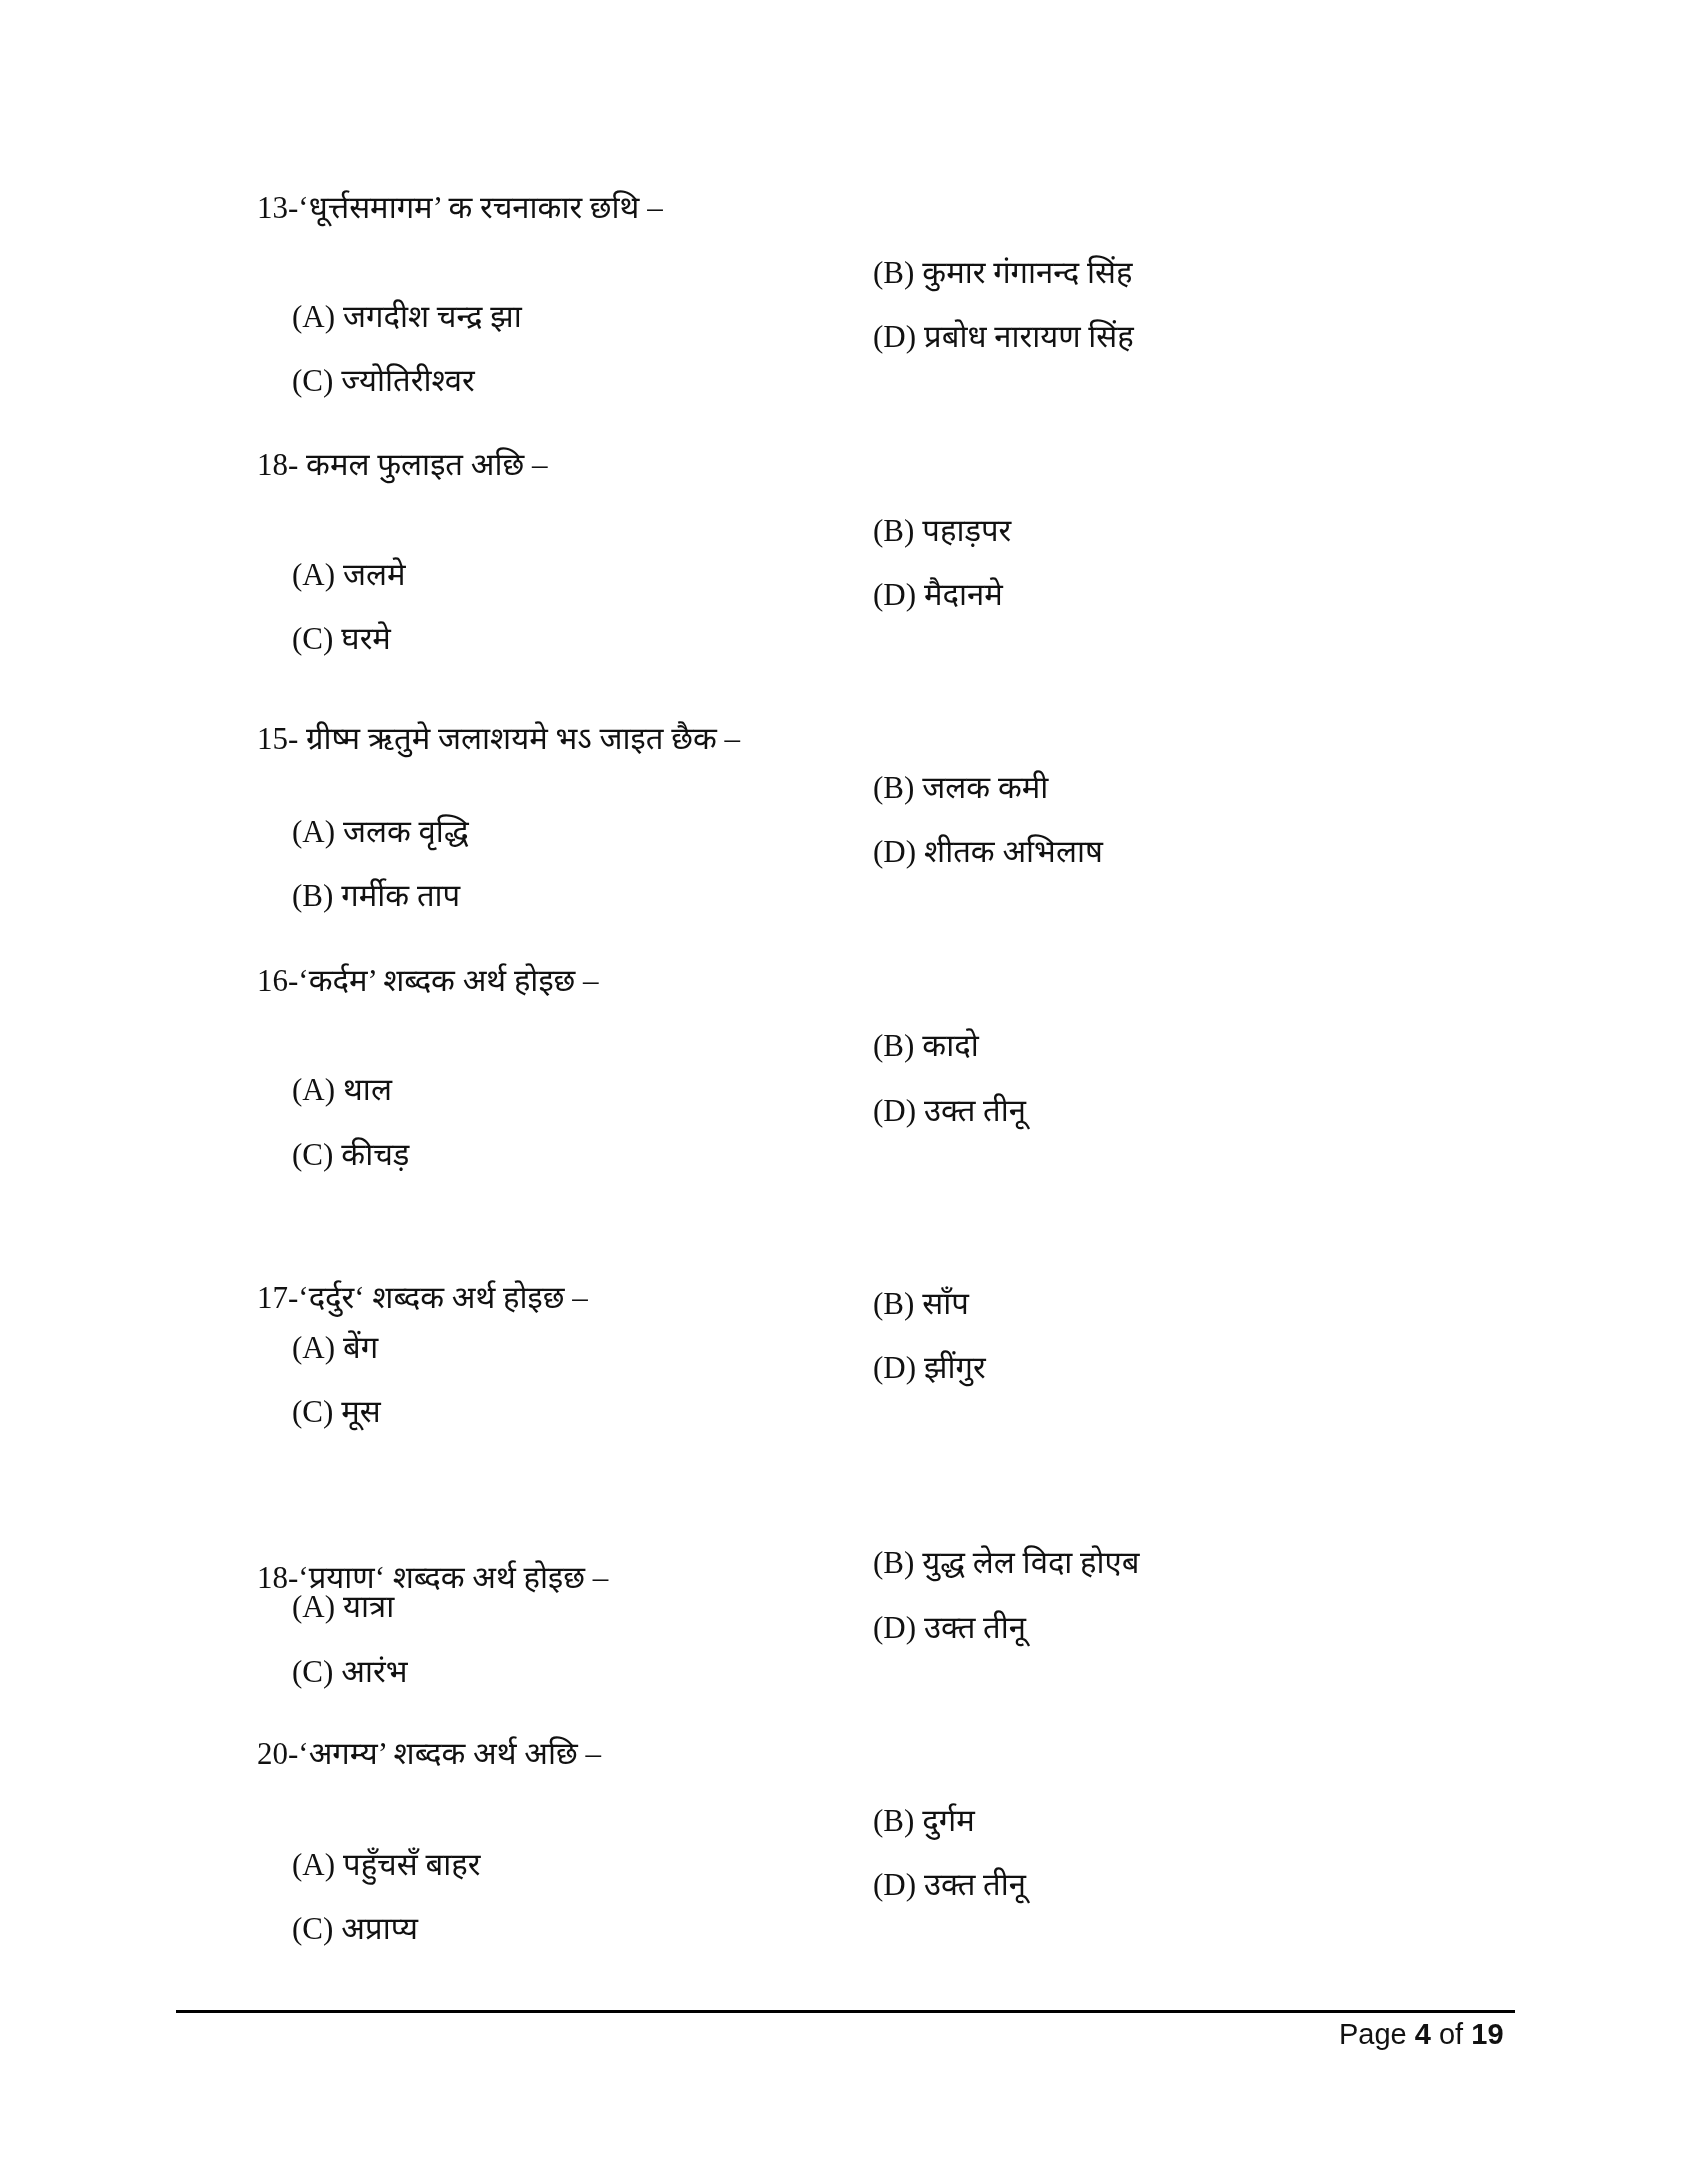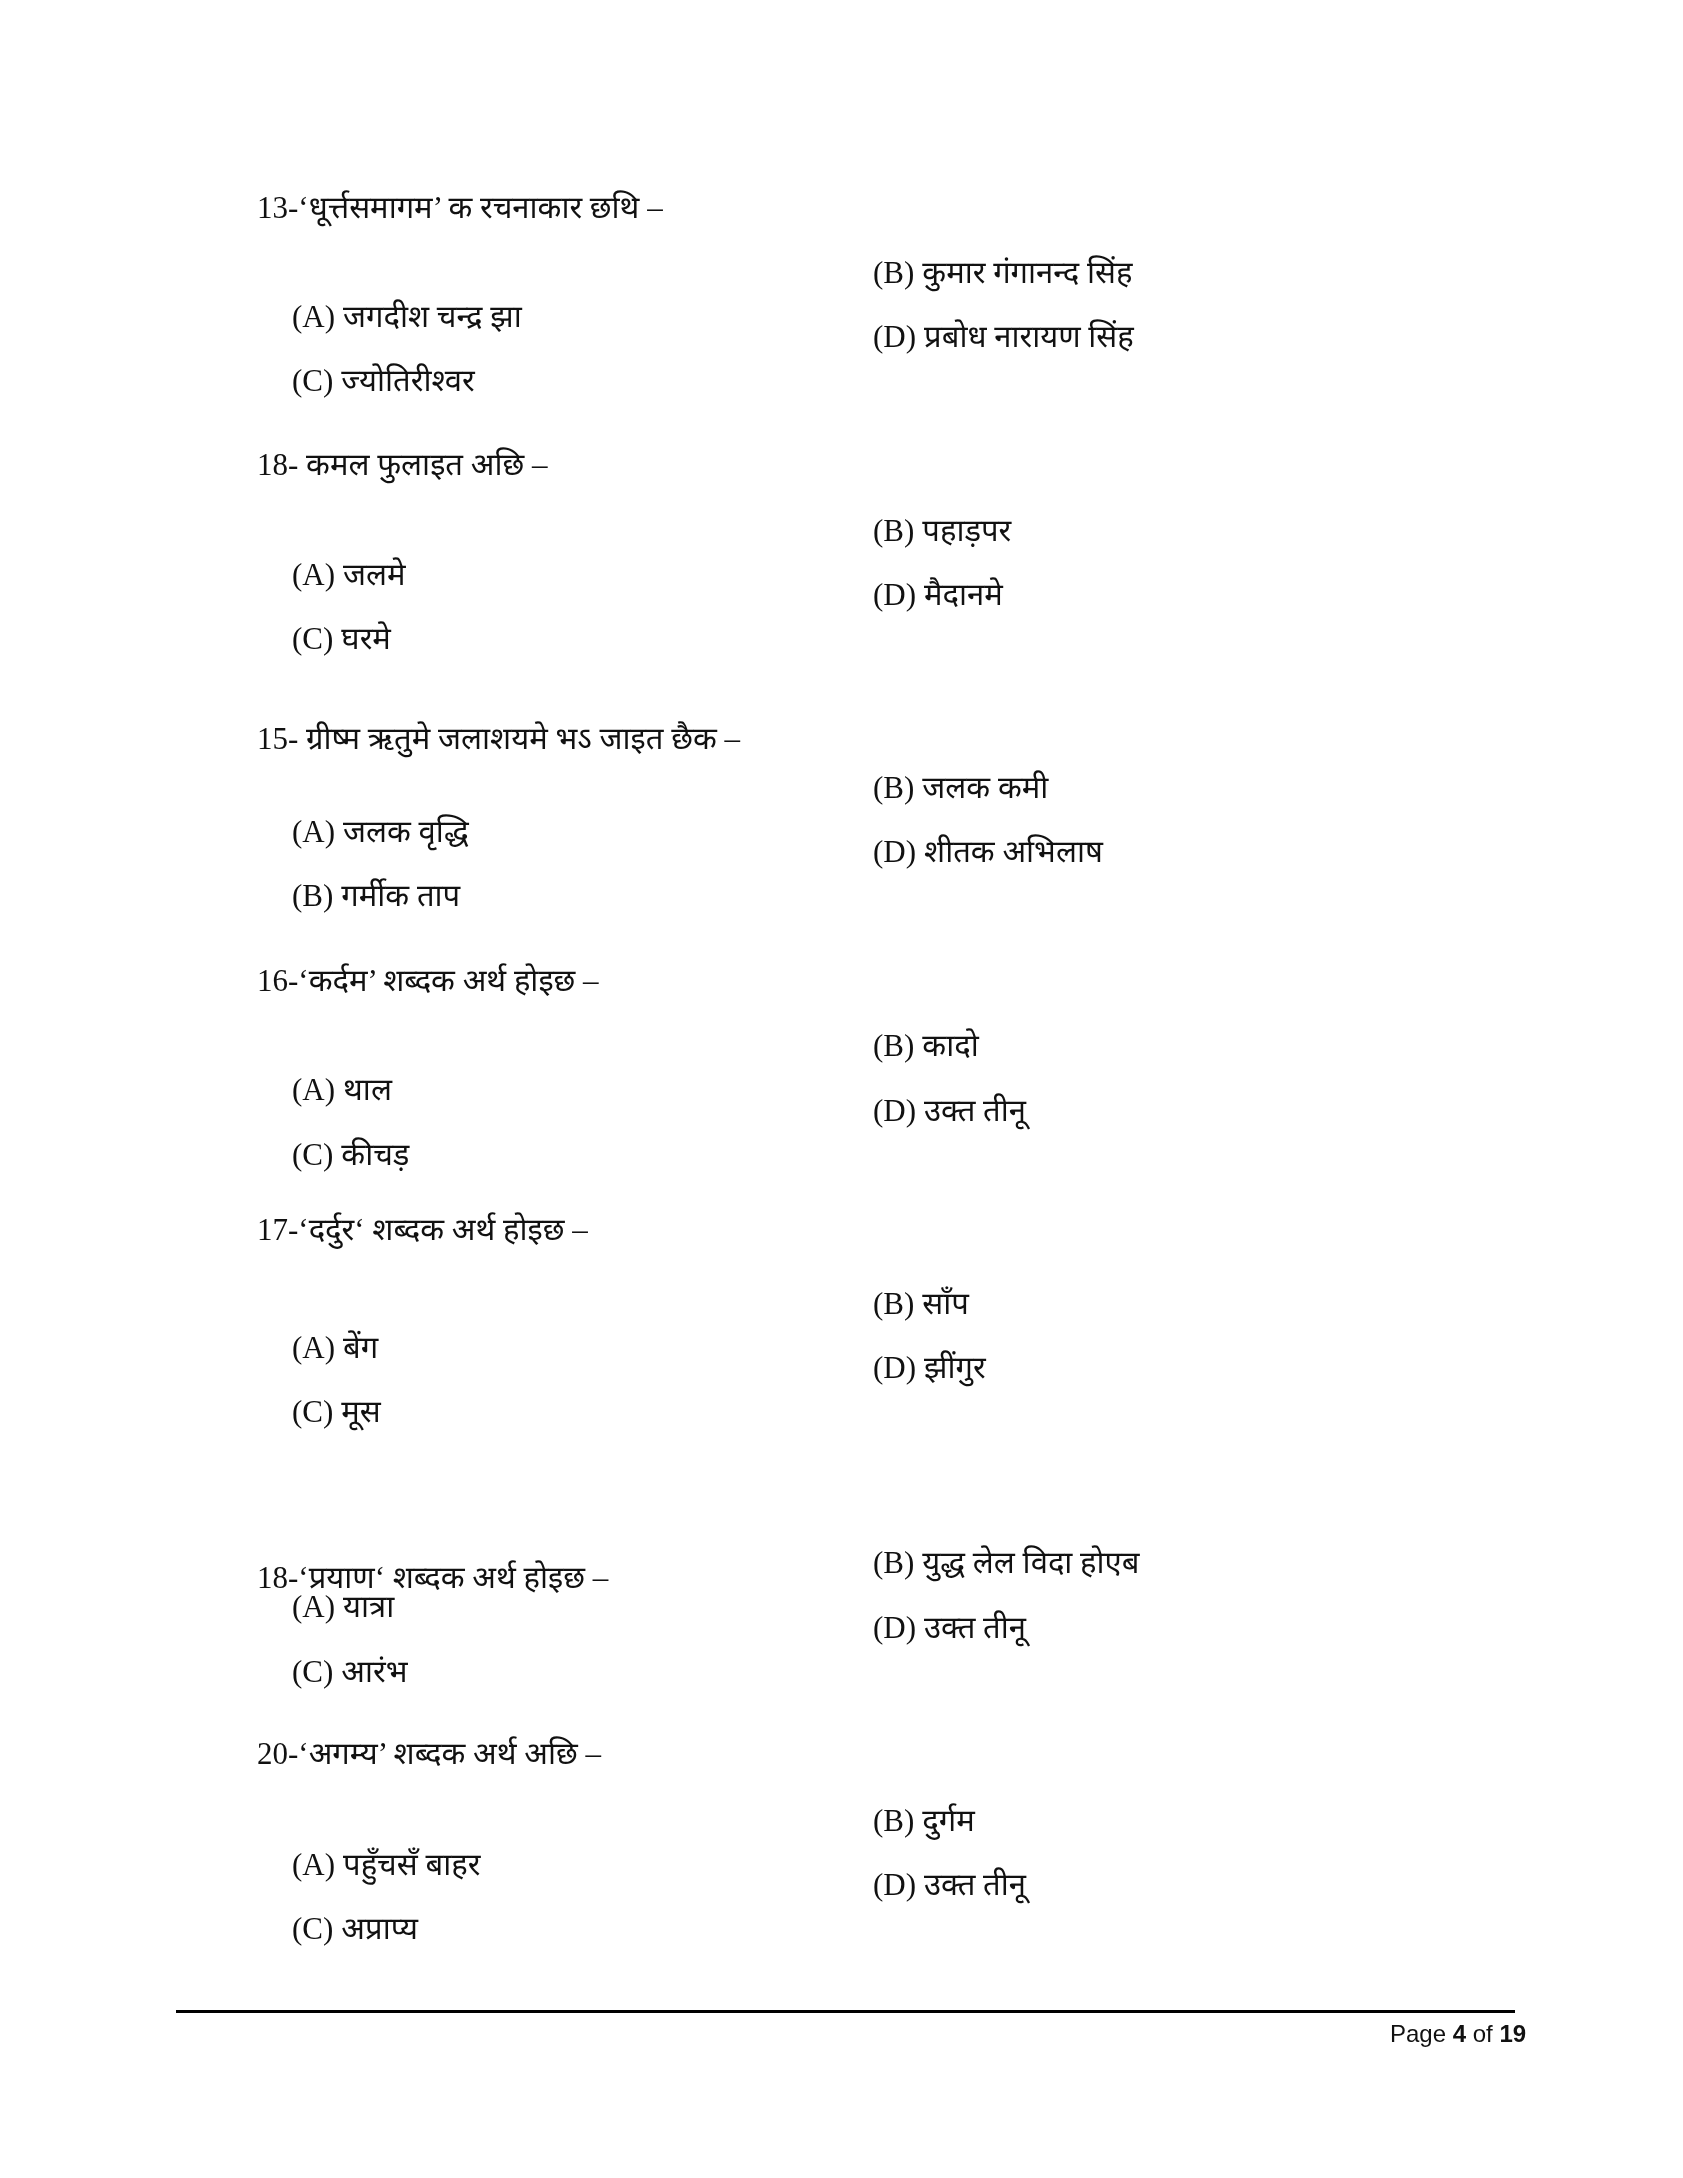--- a/index.html
+++ b/index.html
@@ -4,22 +4,22 @@
 <style>
   html, body { margin: 0; padding: 0; background: #ffffff; }
   body { width: 1683px; height: 2178px; position: relative; overflow: hidden;
          font-family: "Liberation Serif", "DejaVu Serif", serif; color: #111; }
   .q-text { position: absolute; left: 257px; font-size: 31px; line-height: 40px; white-space: nowrap; transform: translateY(-20px); }
   .opt { position: absolute; font-size: 31px; line-height: 40px; white-space: nowrap; transform: translateY(-20px); }
   .opt.left { left: 292px; margin-top: 44px; }
   .opt.right { left: 873px; }
   .opt .lbl { margin-right: 8px; }
   .rule { position: absolute; left: 176px; top: 2010px; width: 1339px; height: 3px; background: #000; }
-  .footer { position: absolute; left: 1390px; top: 2018px; font-family: "Liberation Sans", "DejaVu Sans", sans-serif;
-            font-size: 24px; line-height: 32px; white-space: nowrap; color: #111; }
+  .footer { position: absolute; left: 1339px; top: 2018px; font-family: "Liberation Sans", "DejaVu Sans", sans-serif;
+            font-size: 29px; line-height: 32px; white-space: nowrap; color: #111; }
   .footer b { font-weight: bold; }
 </style>
 </head>
 <body>
 
 <div class="q-text" style="top:208px"><span>13-</span><span>‘धूर्त्तसमागम’ क रचनाकार छथि –</span></div>
 <div class="opt left" style="top:273px"><span class="lbl">(A)</span><span>जगदीश चन्द्र झा</span></div>
 <div class="opt right" style="top:273px"><span class="lbl">(B)</span><span>कुमार गंगानन्द सिंह</span></div>
 <div class="opt left" style="top:337px"><span class="lbl">(C)</span><span>ज्योतिरीश्वर</span></div>
 <div class="opt right" style="top:337px"><span class="lbl">(D)</span><span>प्रबोध नारायण सिंह</span></div>
@@ -35,21 +35,21 @@
 <div class="opt right" style="top:788px"><span class="lbl">(B)</span><span>जलक कमी</span></div>
 <div class="opt left" style="top:852px"><span class="lbl">(B)</span><span>गर्मीक ताप</span></div>
 <div class="opt right" style="top:852px"><span class="lbl">(D)</span><span>शीतक अभिलाष</span></div>
 
 <div class="q-text" style="top:981px"><span>16-</span><span>‘कर्दम’ शब्दक अर्थ होइछ –</span></div>
 <div class="opt left" style="top:1046px"><span class="lbl">(A)</span><span>थाल</span></div>
 <div class="opt right" style="top:1046px"><span class="lbl">(B)</span><span>कादो</span></div>
 <div class="opt left" style="top:1111px"><span class="lbl">(C)</span><span>कीचड़</span></div>
 <div class="opt right" style="top:1111px"><span class="lbl">(D)</span><span>उक्त तीनू</span></div>
 
-<div class="q-text" style="top:1230px"><span>17-</span><span>‘दर्दुर‘ शब्दक अर्थ होइछ –</span></div>
+<div class="q-text" style="top:1298px"><span>17-</span><span>‘दर्दुर‘ शब्दक अर्थ होइछ –</span></div>
 <div class="opt left" style="top:1304px"><span class="lbl">(A)</span><span>बेंग</span></div>
 <div class="opt right" style="top:1304px"><span class="lbl">(B)</span><span>साँप</span></div>
 <div class="opt left" style="top:1368px"><span class="lbl">(C)</span><span>मूस</span></div>
 <div class="opt right" style="top:1368px"><span class="lbl">(D)</span><span>झींगुर</span></div>
 
 <div class="q-text" style="top:1578px"><span>18-</span><span>‘प्रयाण‘ शब्दक अर्थ होइछ –</span></div>
 <div class="opt left" style="top:1563px"><span class="lbl">(A)</span><span>यात्रा</span></div>
 <div class="opt right" style="top:1563px"><span class="lbl">(B)</span><span>युद्ध लेल विदा होएब</span></div>
 <div class="opt left" style="top:1628px"><span class="lbl">(C)</span><span>आरंभ</span></div>
 <div class="opt right" style="top:1628px"><span class="lbl">(D)</span><span>उक्त तीनू</span></div>

